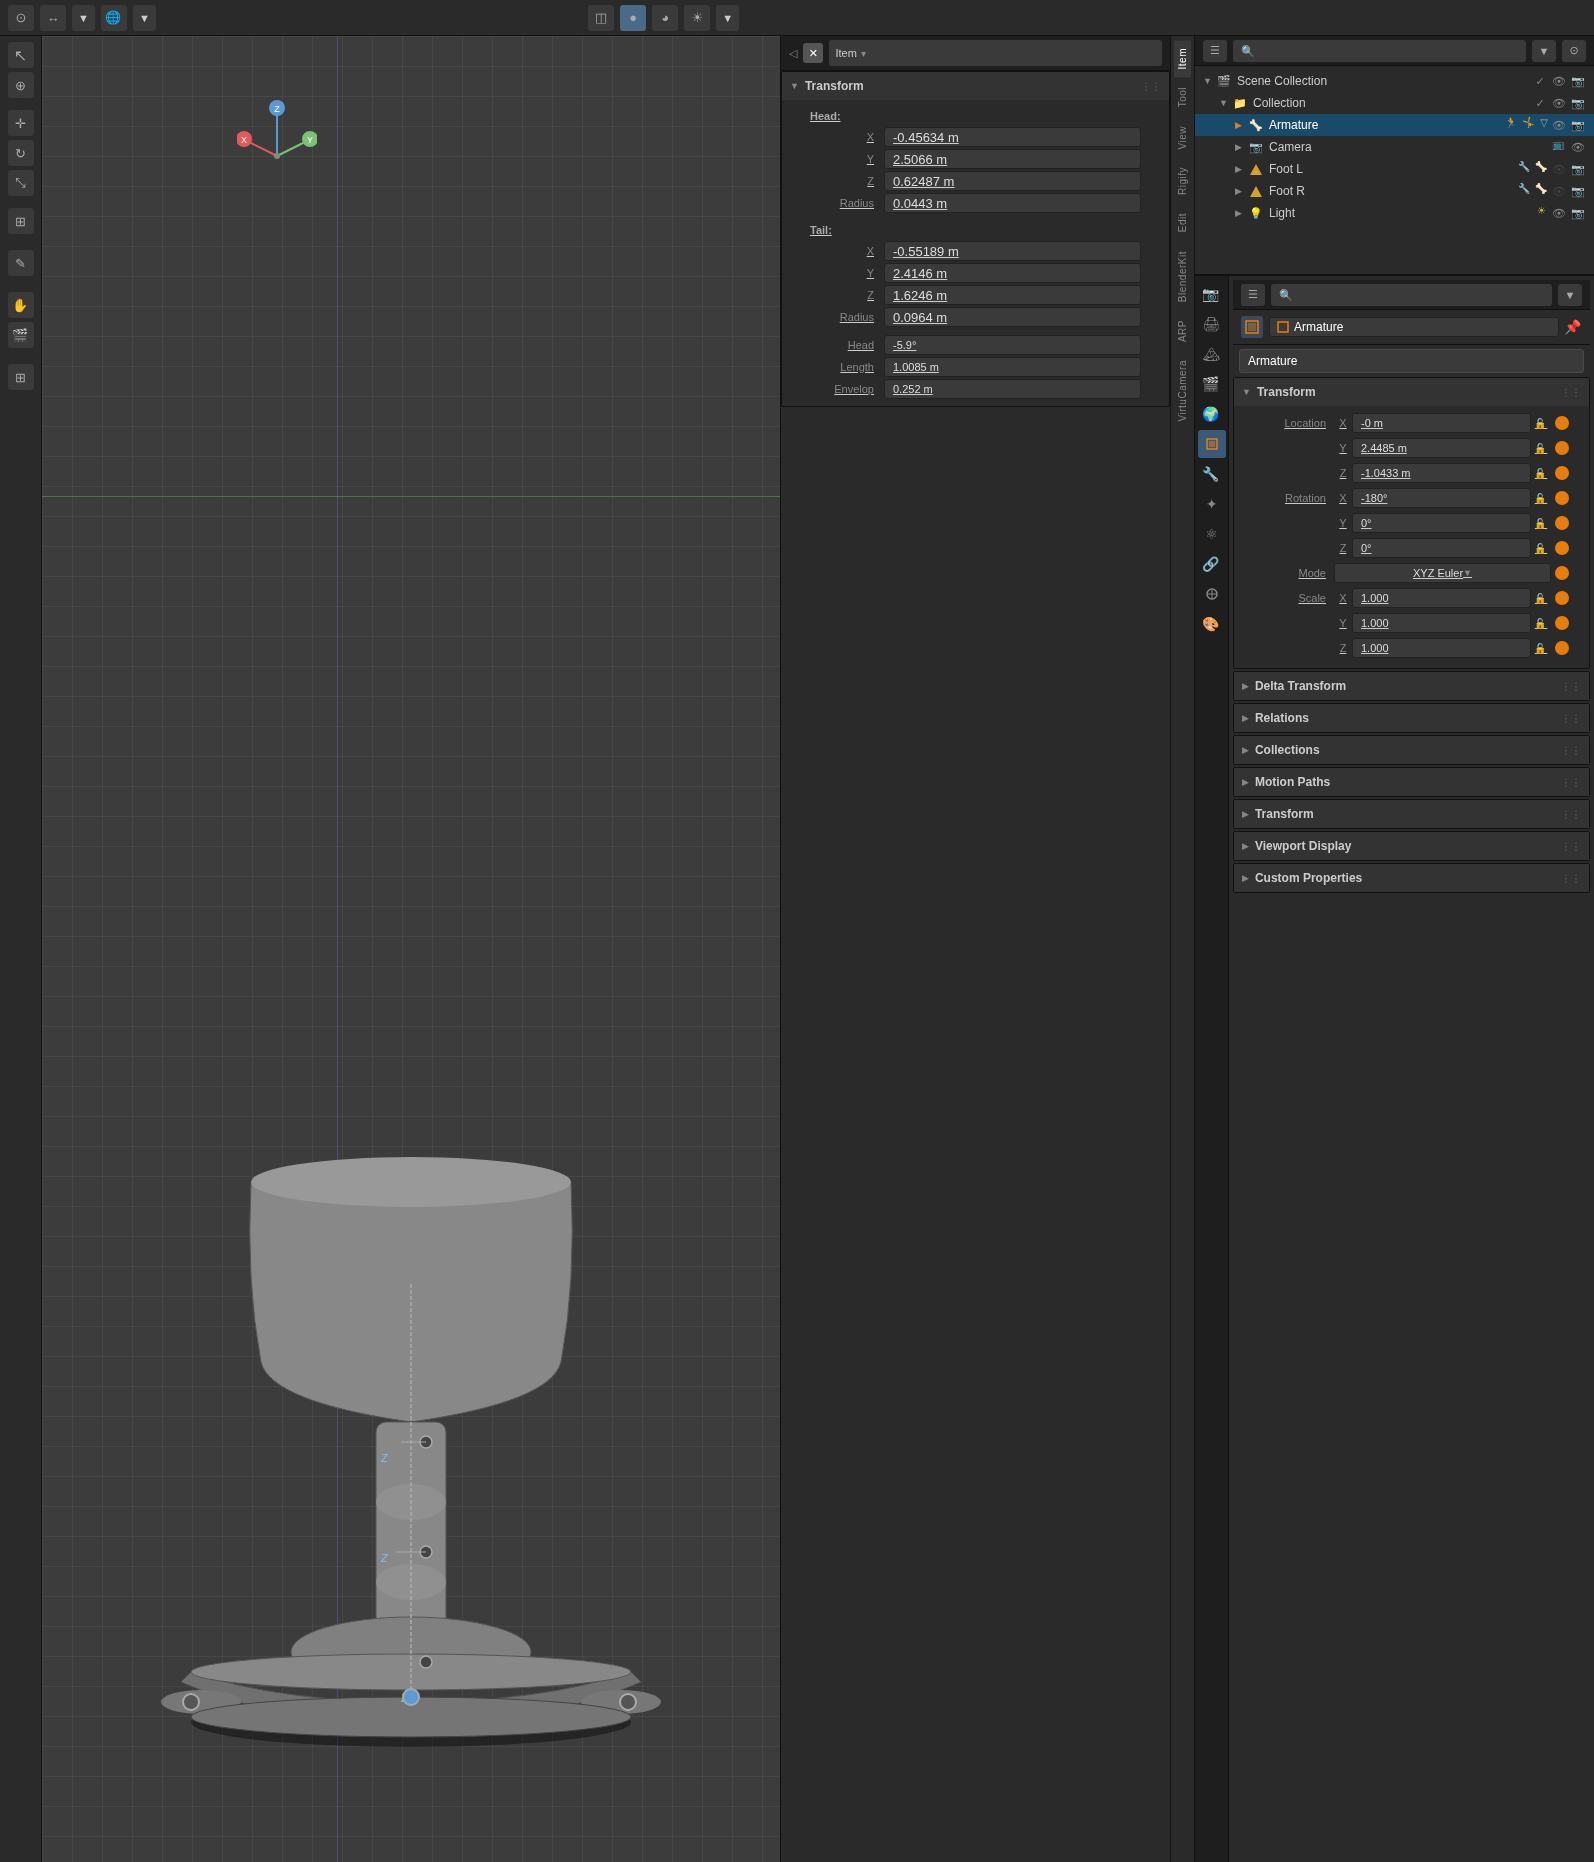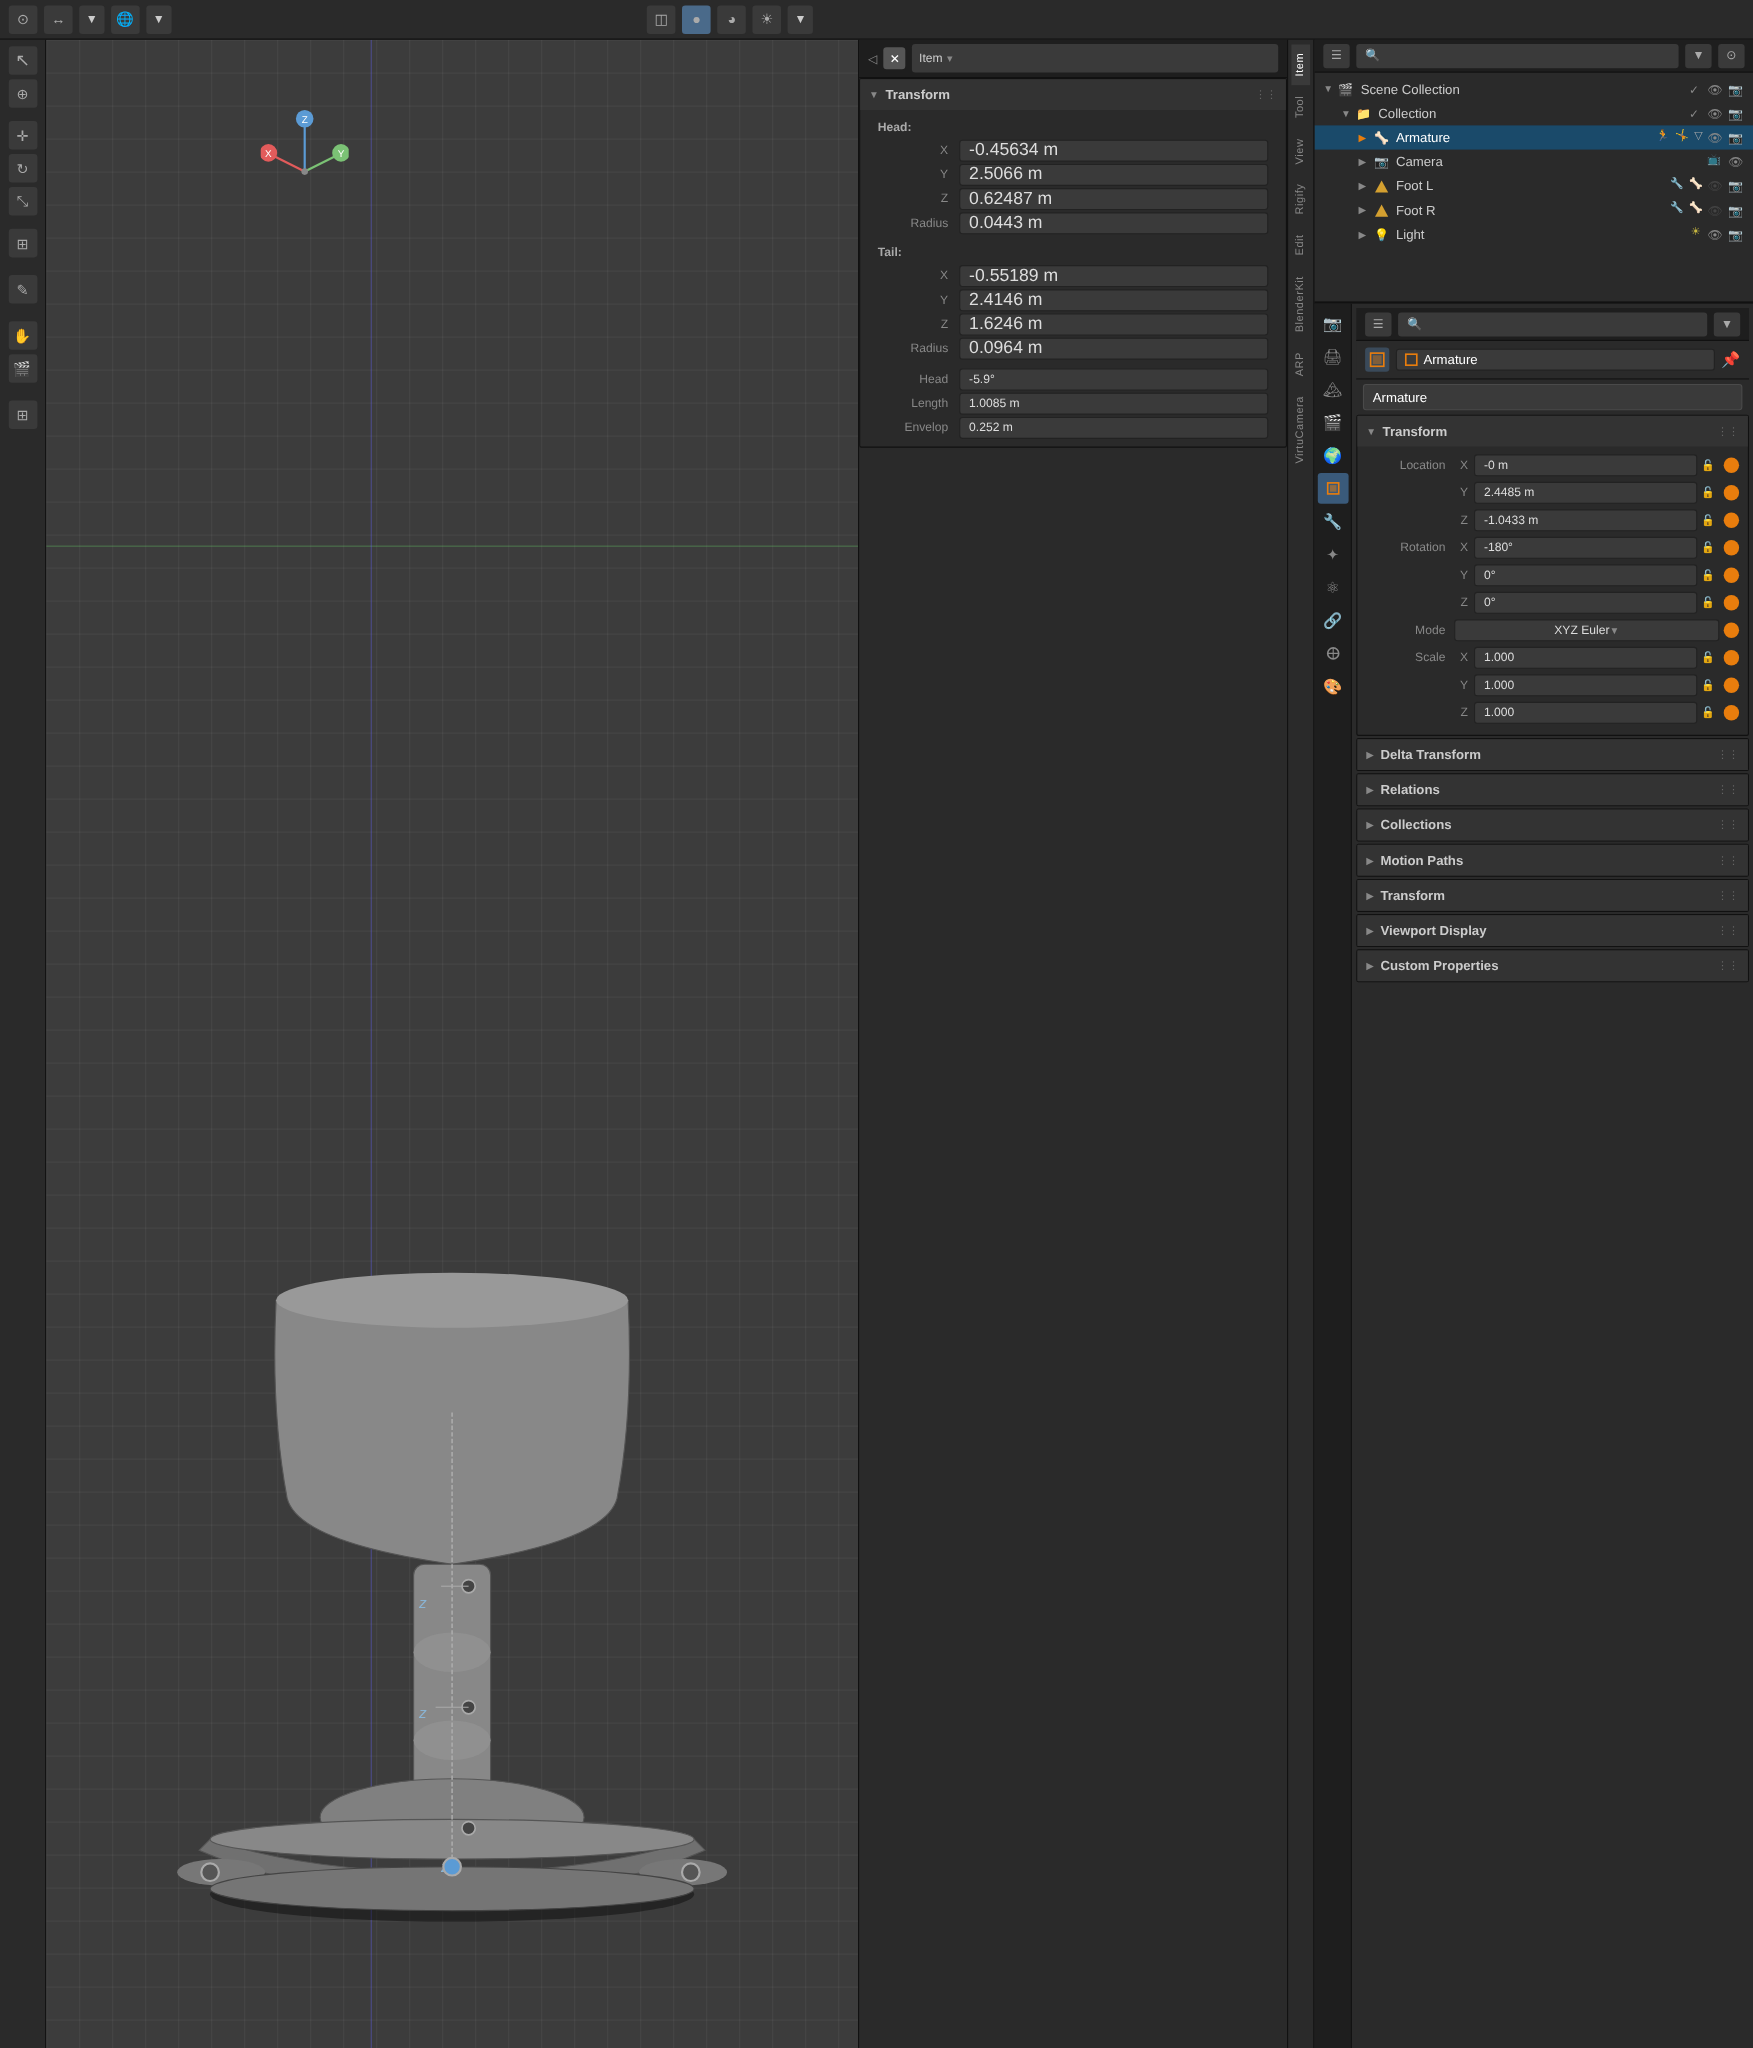--- a/index.html
+++ b/index.html
@@ -285,21 +285,22 @@
     .section-title {
       font-size: 12px;
       font-weight: bold;
       flex: 1;
     }
     .section-dots {
       color: #666;
       font-size: 10px;
     }
     .section-content {
-      padding: 6px 8px;
+      padding: 6px 20px;
+      text-decoration: underline;
     }
 
     
     .field-row {
       display: flex;
       align-items: center;
       margin-bottom: 3px;
       height: 22px;
     }
     .field-label {
@@ -442,21 +443,21 @@
       padding-right: 6px;
     }
     .bone-row-value {
       flex: 1;
       background: #3a3a3a;
       border: 1px solid #222;
       border-radius: 3px;
       color: #ddd;
       padding: 2px 8px;
       height: 20px;
-      font-size: 16px;
+      font-size: 13px;
       display: flex;
       align-items: center;
     }
     .bone-row-full-value {
       flex: 1;
       background: #3a3a3a;
       border: 1px solid #222;
       border-radius: 3px;
       color: #ddd;
       padding: 2px 8px;

